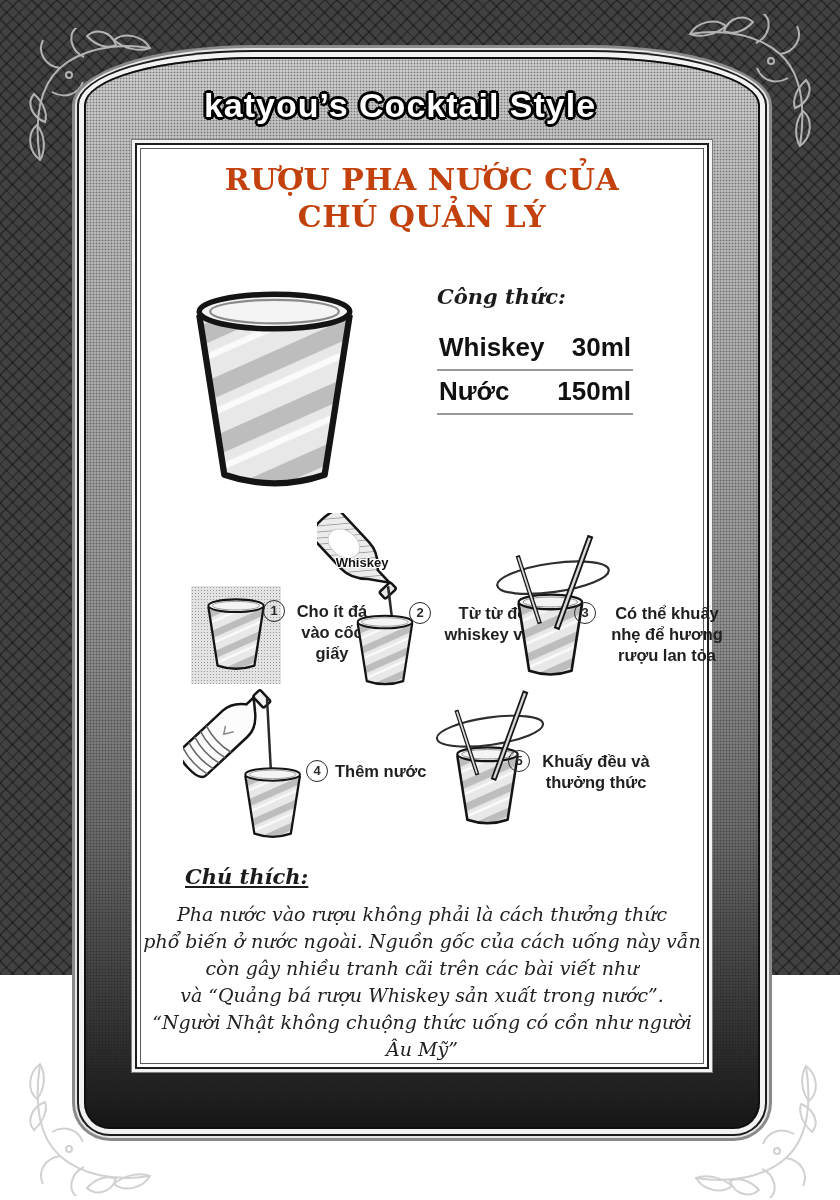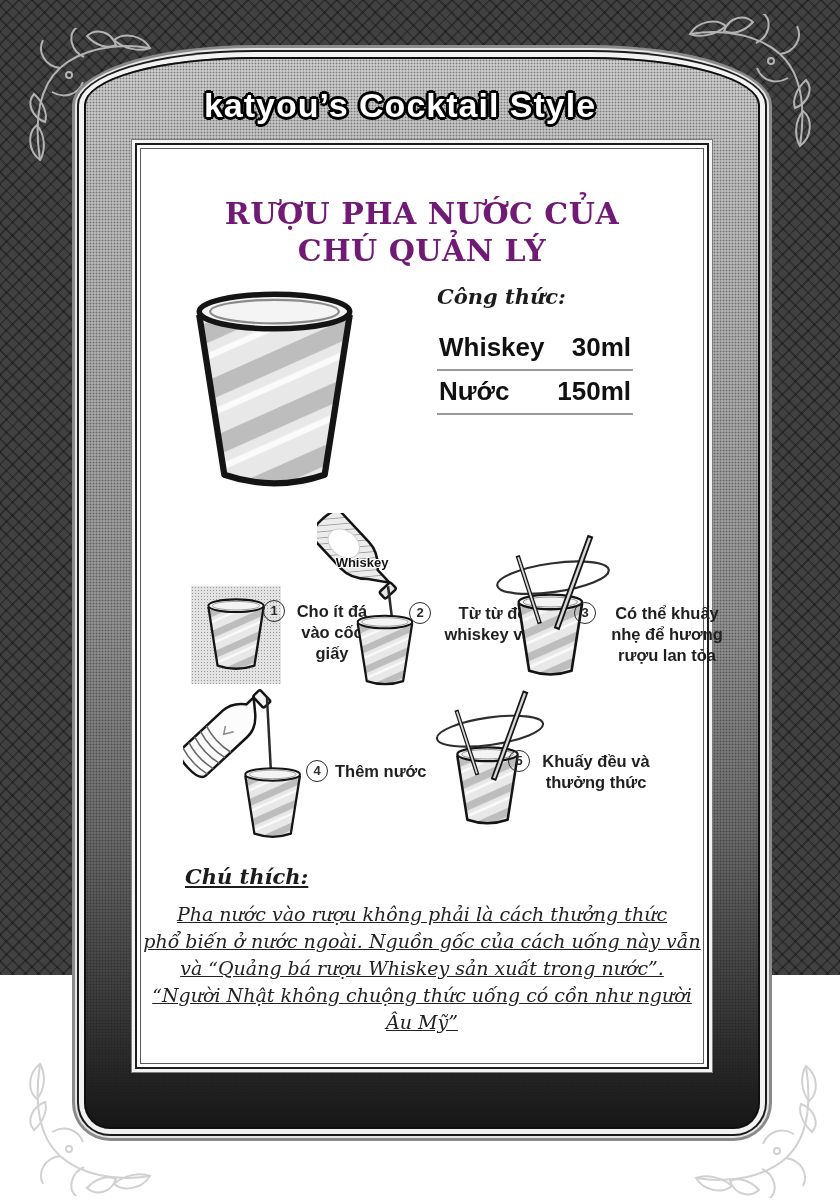--- a/index.html
+++ b/index.html
@@ -38,22 +38,22 @@
     text-shadow:-3px 0 #000,3px 0 #000,0 -3px #000,0 3px #000,
                 -2px -2px #000,2px -2px #000,-2px 2px #000,2px 2px #000;}
 
   
   .page{position:absolute;left:49px;right:49px;top:84px;bottom:58px;background:#fff;
     border:2.5px solid #1d1d1d;
     box-shadow:0 0 0 3px #f4f4f4,0 0 0 4px #7d7d7d;}
   .page-inner{position:absolute;inset:3px;border:1px solid #5a5a5a;pointer-events:none;}
   .page-content{position:absolute;inset:4px;font-family:"Liberation Sans",sans-serif;color:#1a1a1a;}
 
-  .viet-title{position:absolute;top:46px;left:0;width:100%;text-align:center;
-    font:700 30px/37px "DejaVu Serif",serif;letter-spacing:.5px;color:#701a75;}
+  .viet-title{position:absolute;top:12px;left:0;width:100%;text-align:center;
+    font:700 30px/37px "DejaVu Serif",serif;letter-spacing:.5px;color:#c2410c;}
 
   .big-cup{position:absolute;left:30px;top:131px;}
 
   .recipe{position:absolute;left:296px;top:136px;width:196px;}
   .formula-label{font:700 italic 21px/24px "DejaVu Serif",serif;color:#1c1c1c;margin-bottom:18px;}
   .ing-row{display:flex;justify-content:space-between;align-items:baseline;
     font:700 26px/30px "Liberation Sans",sans-serif;color:#111;
     border-bottom:2px solid #9a9a9a;padding:5px 2px 7px 2px;}
 
   .step-caption{position:absolute;display:flex;gap:7px;align-items:flex-start;}
@@ -67,21 +67,21 @@
   .ice-box svg{position:absolute;left:7px;top:8px;}
 
   .illu{position:absolute;}
   .bottle-label{position:absolute;left:186px;top:406px;width:70px;text-align:center;
     font:700 13px/15px "Liberation Sans",sans-serif;color:#111;
     text-shadow:-1px 0 #fff,1px 0 #fff,0 -1px #fff,0 1px #fff,-1px -1px #fff,1px 1px #fff;}
 
   .note-label{position:absolute;left:44px;top:716px;
     font:700 italic 21px/24px "DejaVu Serif",serif;color:#1c1c1c;text-decoration:underline;}
   .note-par{position:absolute;top:752px;left:0;width:100%;text-align:center;
-    font:italic 19px/27px "DejaVu Serif",serif;color:#222;text-decoration:underline;}
+    font:italic 19px/27px "DejaVu Serif",serif;color:#222;}
 </style>
 </head>
 <body>
 
 <svg width="0" height="0" style="position:absolute" aria-hidden="true">
   <defs>
     <pattern id="p-stripes" patternUnits="userSpaceOnUse" width="140" height="34" patternTransform="rotate(-24)">
       <rect width="140" height="34" fill="#e8e8e8"></rect>
       <rect y="0" width="140" height="12" fill="#bdbdbd"></rect>
       <rect y="18" width="140" height="4" fill="#fbfbfb"></rect>
@@ -218,20 +218,21 @@
         </svg>
         <div class="step-caption" style="left:367px;top:602px;">
           <span class="step-num">5</span>
           <span class="step-text" style="width:118px;">Khuấy đều và thưởng thức</span>
         </div>
 
         <div class="note-label">Chú thích:</div>
         <div class="note-par">
           <div>Pha nước vào rượu không phải là cách thưởng thức</div>
           <div>phổ biến ở nước ngoài. Nguồn gốc của cách uống này vẫn</div>
+          <div>còn gây nhiều tranh cãi trên các bài viết như</div>
           <div>và “Quảng bá rượu Whiskey sản xuất trong nước”.</div>
           <div>“Người Nhật không chuộng thức uống có cồn như người Âu Mỹ”</div>
         </div>
 
       </div>
     </div>
   </div>
 </div>
 
 </body></html>

